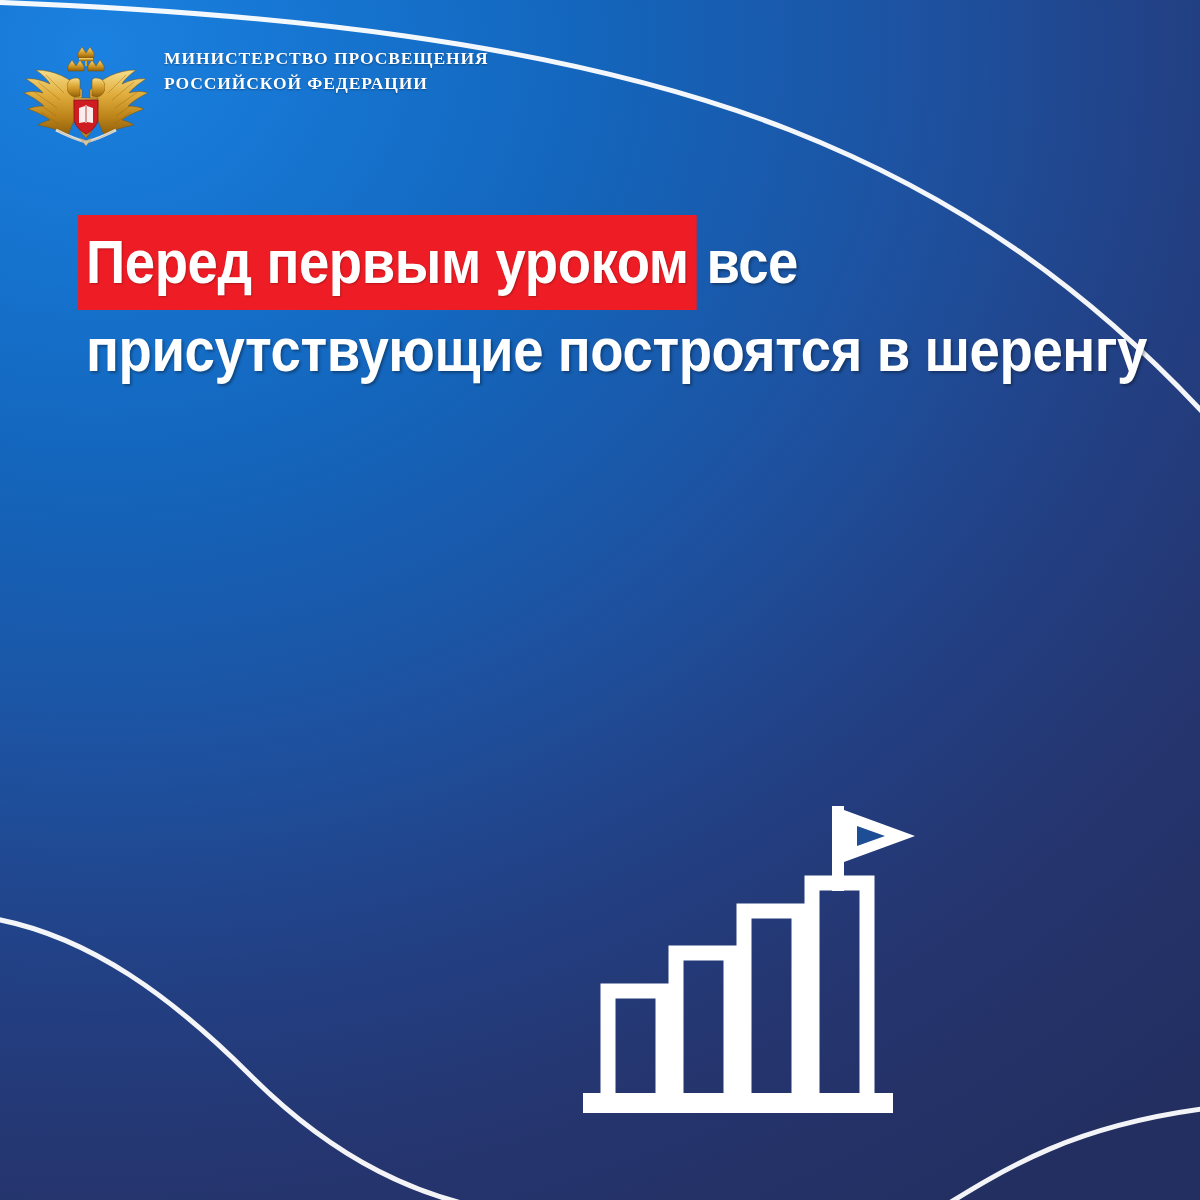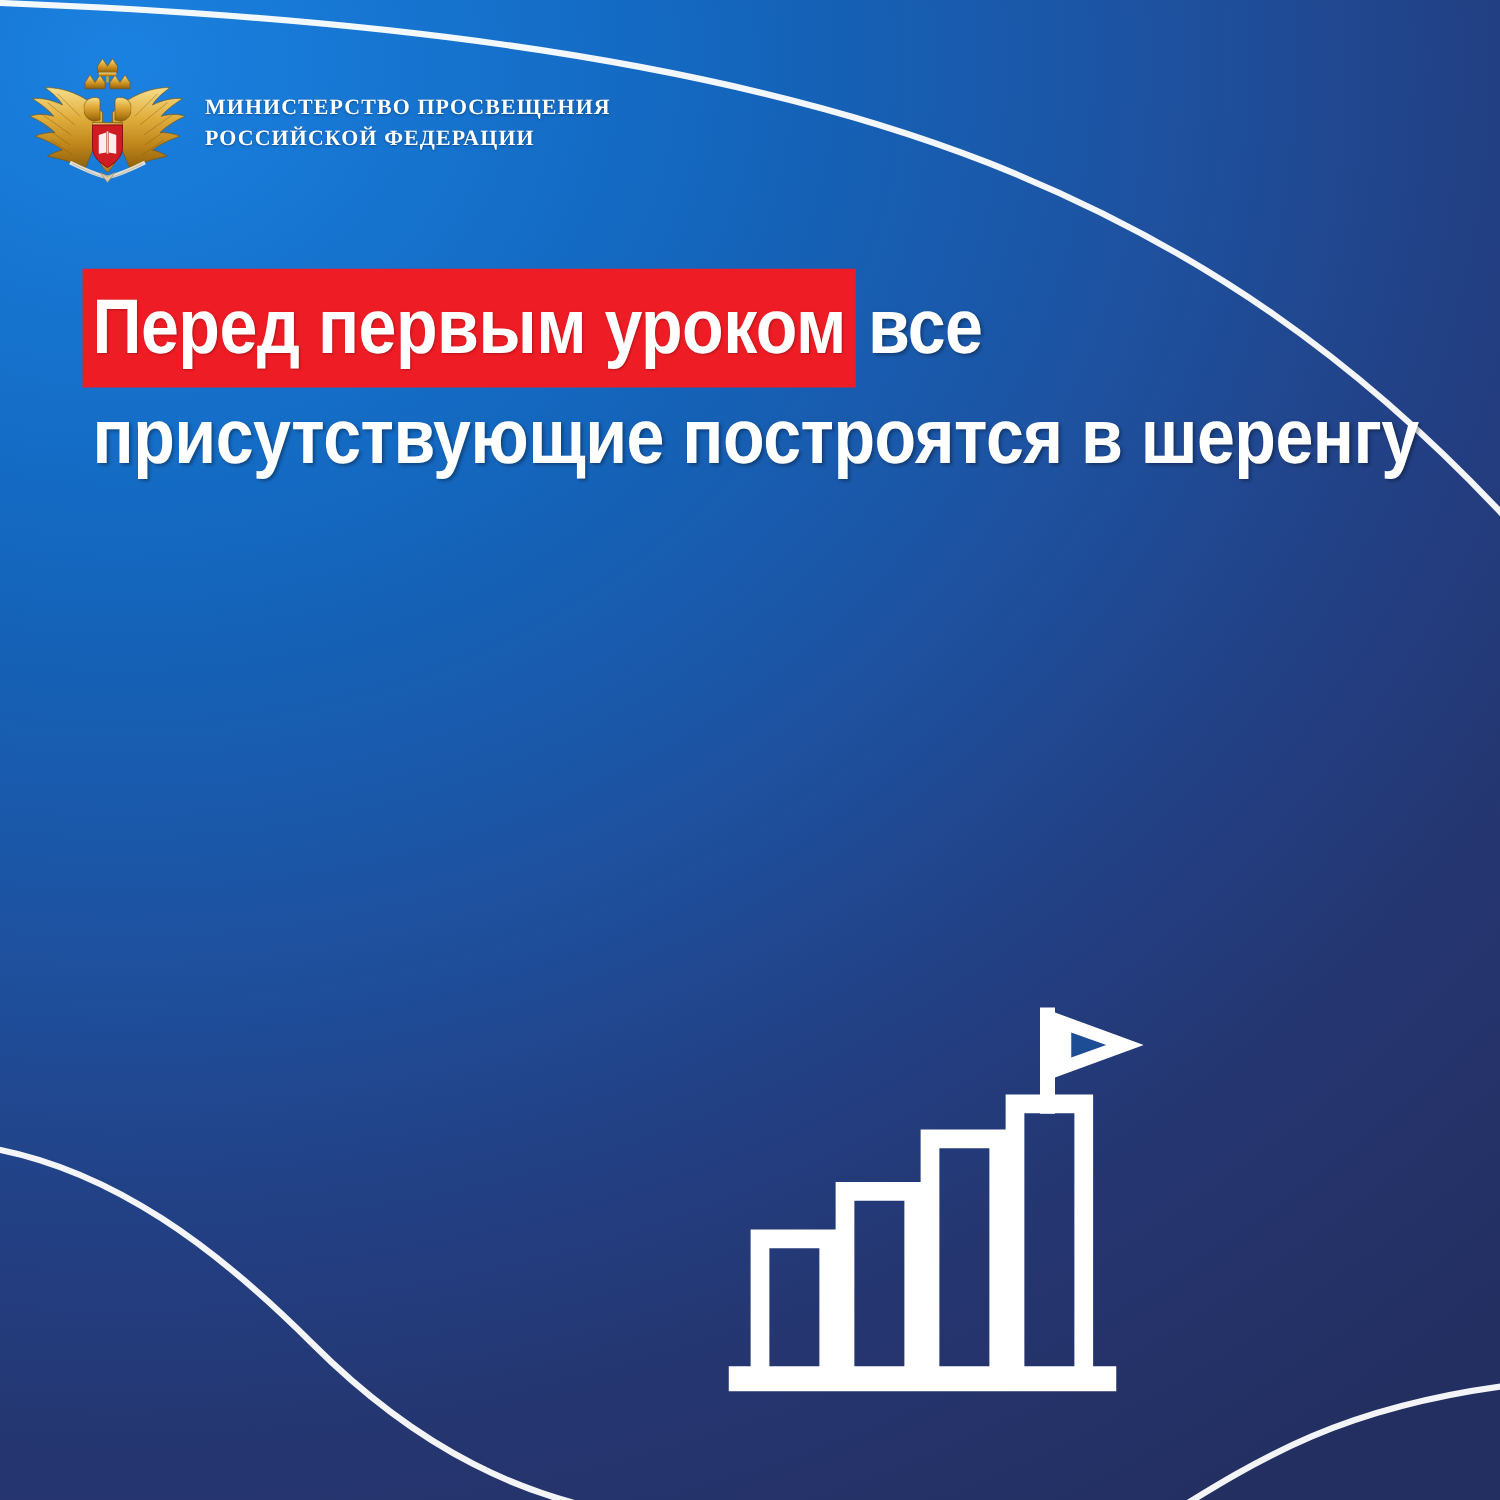--- a/index.html
+++ b/index.html
@@ -33,21 +33,21 @@
     height: 1200px;
     pointer-events: none;
   }
 
   
   .header {
     position: absolute;
     left: 24px;
     top: 46px;
     display: flex;
-    align-items: center;
+    align-items: flex-start;
     gap: 16px;
   }
   .emblem {
     width: 124px;
     height: 104px;
     flex: 0 0 auto;
   }
   .ministry-name {
     color: #ffffff;
     font-family: "Liberation Serif", "DejaVu Serif", serif;
@@ -60,21 +60,21 @@
     white-space: pre-line;
   }
 
   
   .copy {
     position: absolute;
     left: 70px;
     top: 218px;
     width: 1110px;
   }
-  .para { margin: 0 0 26px 4px; }
+  .para { margin: 0 0 26px 16px; }
   .para:last-child { margin-bottom: 0; }
 
   .line {
     display: block;
     color: #ffffff;
     font-family: "Liberation Sans Narrow", "Liberation Sans", "DejaVu Sans Condensed", sans-serif;
     font-weight: 700;
     font-size: 62px;
     line-height: 88px;
     letter-spacing: -0.5px;

